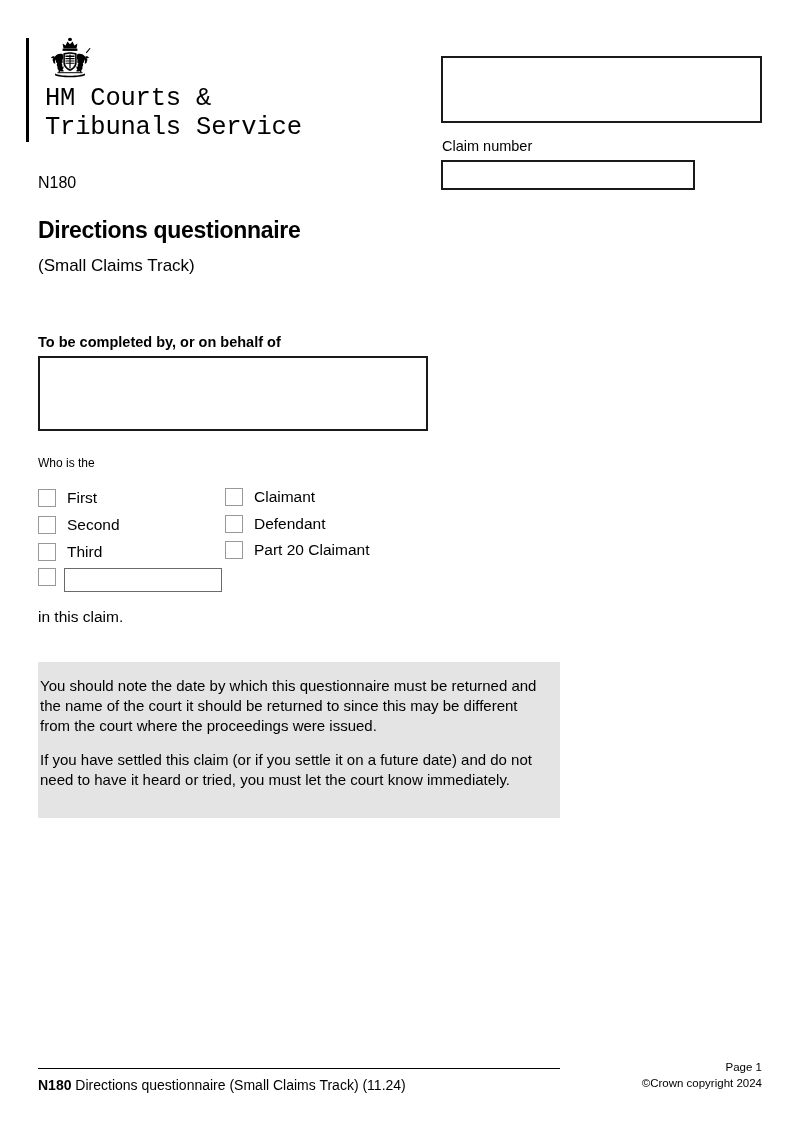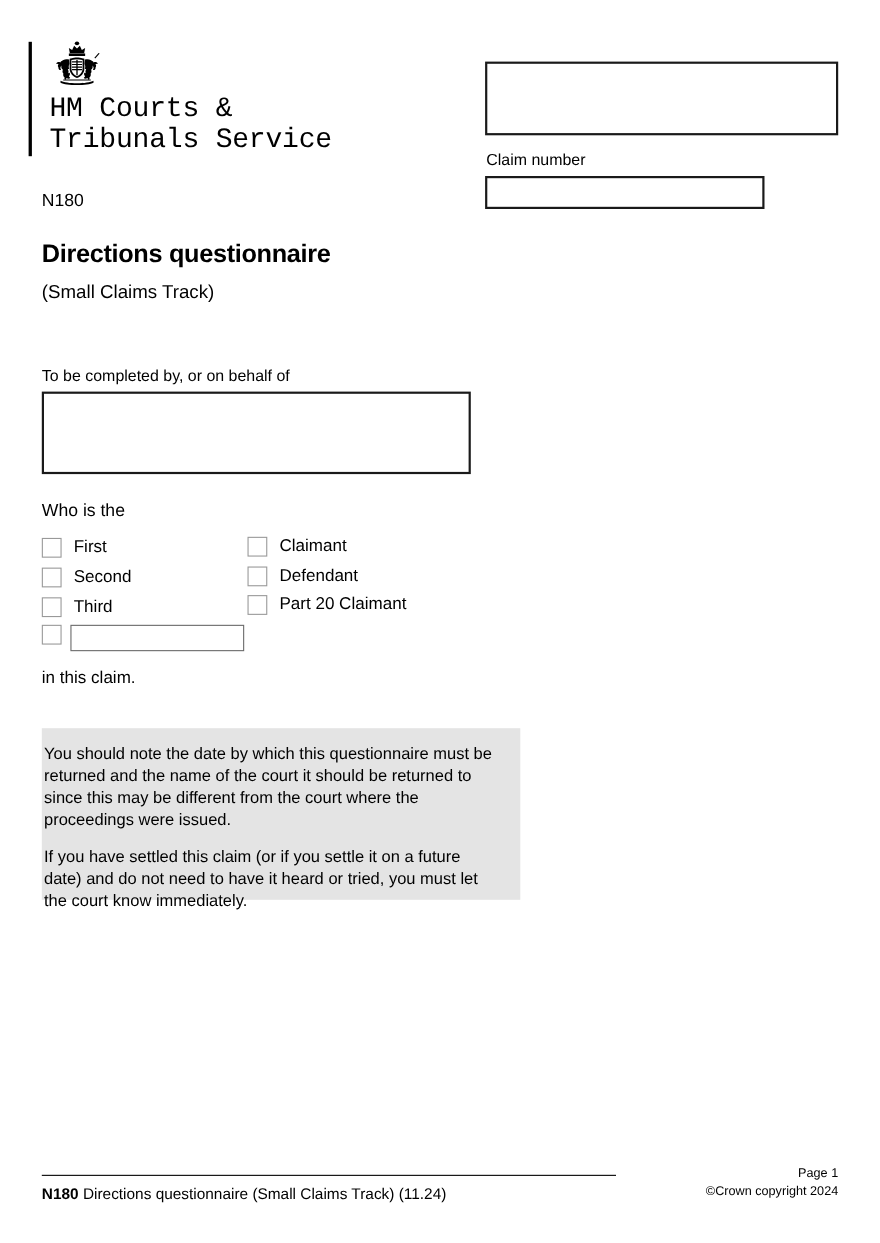--- a/index.html
+++ b/index.html
@@ -92,35 +92,35 @@
     top: 256px;
     font-size: 17px;
   }
 
   
   #completed-by-label {
     position: absolute;
     left: 38px;
     top: 334px;
     font-size: 14.5px;
-    font-weight: normal;
+    font-weight: bold;
   }
   #completed-by-box {
     left: 38px;
     top: 356px;
     width: 390px;
     height: 75px;
   }
 
   
   #who-label {
     position: absolute;
     left: 38px;
     top: 456px;
-    font-size: 16px;
+    font-size: 12px;
   }
   .cb-row {
     position: absolute;
     display: flex;
     align-items: flex-start;
   }
   .checkbox {
     width: 18px;
     height: 18px;
     border: 1px solid #999999;
@@ -147,21 +147,21 @@
     left: 38px;
     top: 608px;
     font-size: 15.5px;
   }
 
   
   #note-panel {
     position: absolute;
     left: 38px;
     top: 662px;
-    width: 435px;
+    width: 522px;
     height: 156px;
     background: #e4e4e4;
     box-sizing: border-box;
     padding: 14px 20px 0 2px;
   }
   #note-panel p {
     margin: 0 0 14px 0;
     font-size: 15px;
     line-height: 20px;
   }

